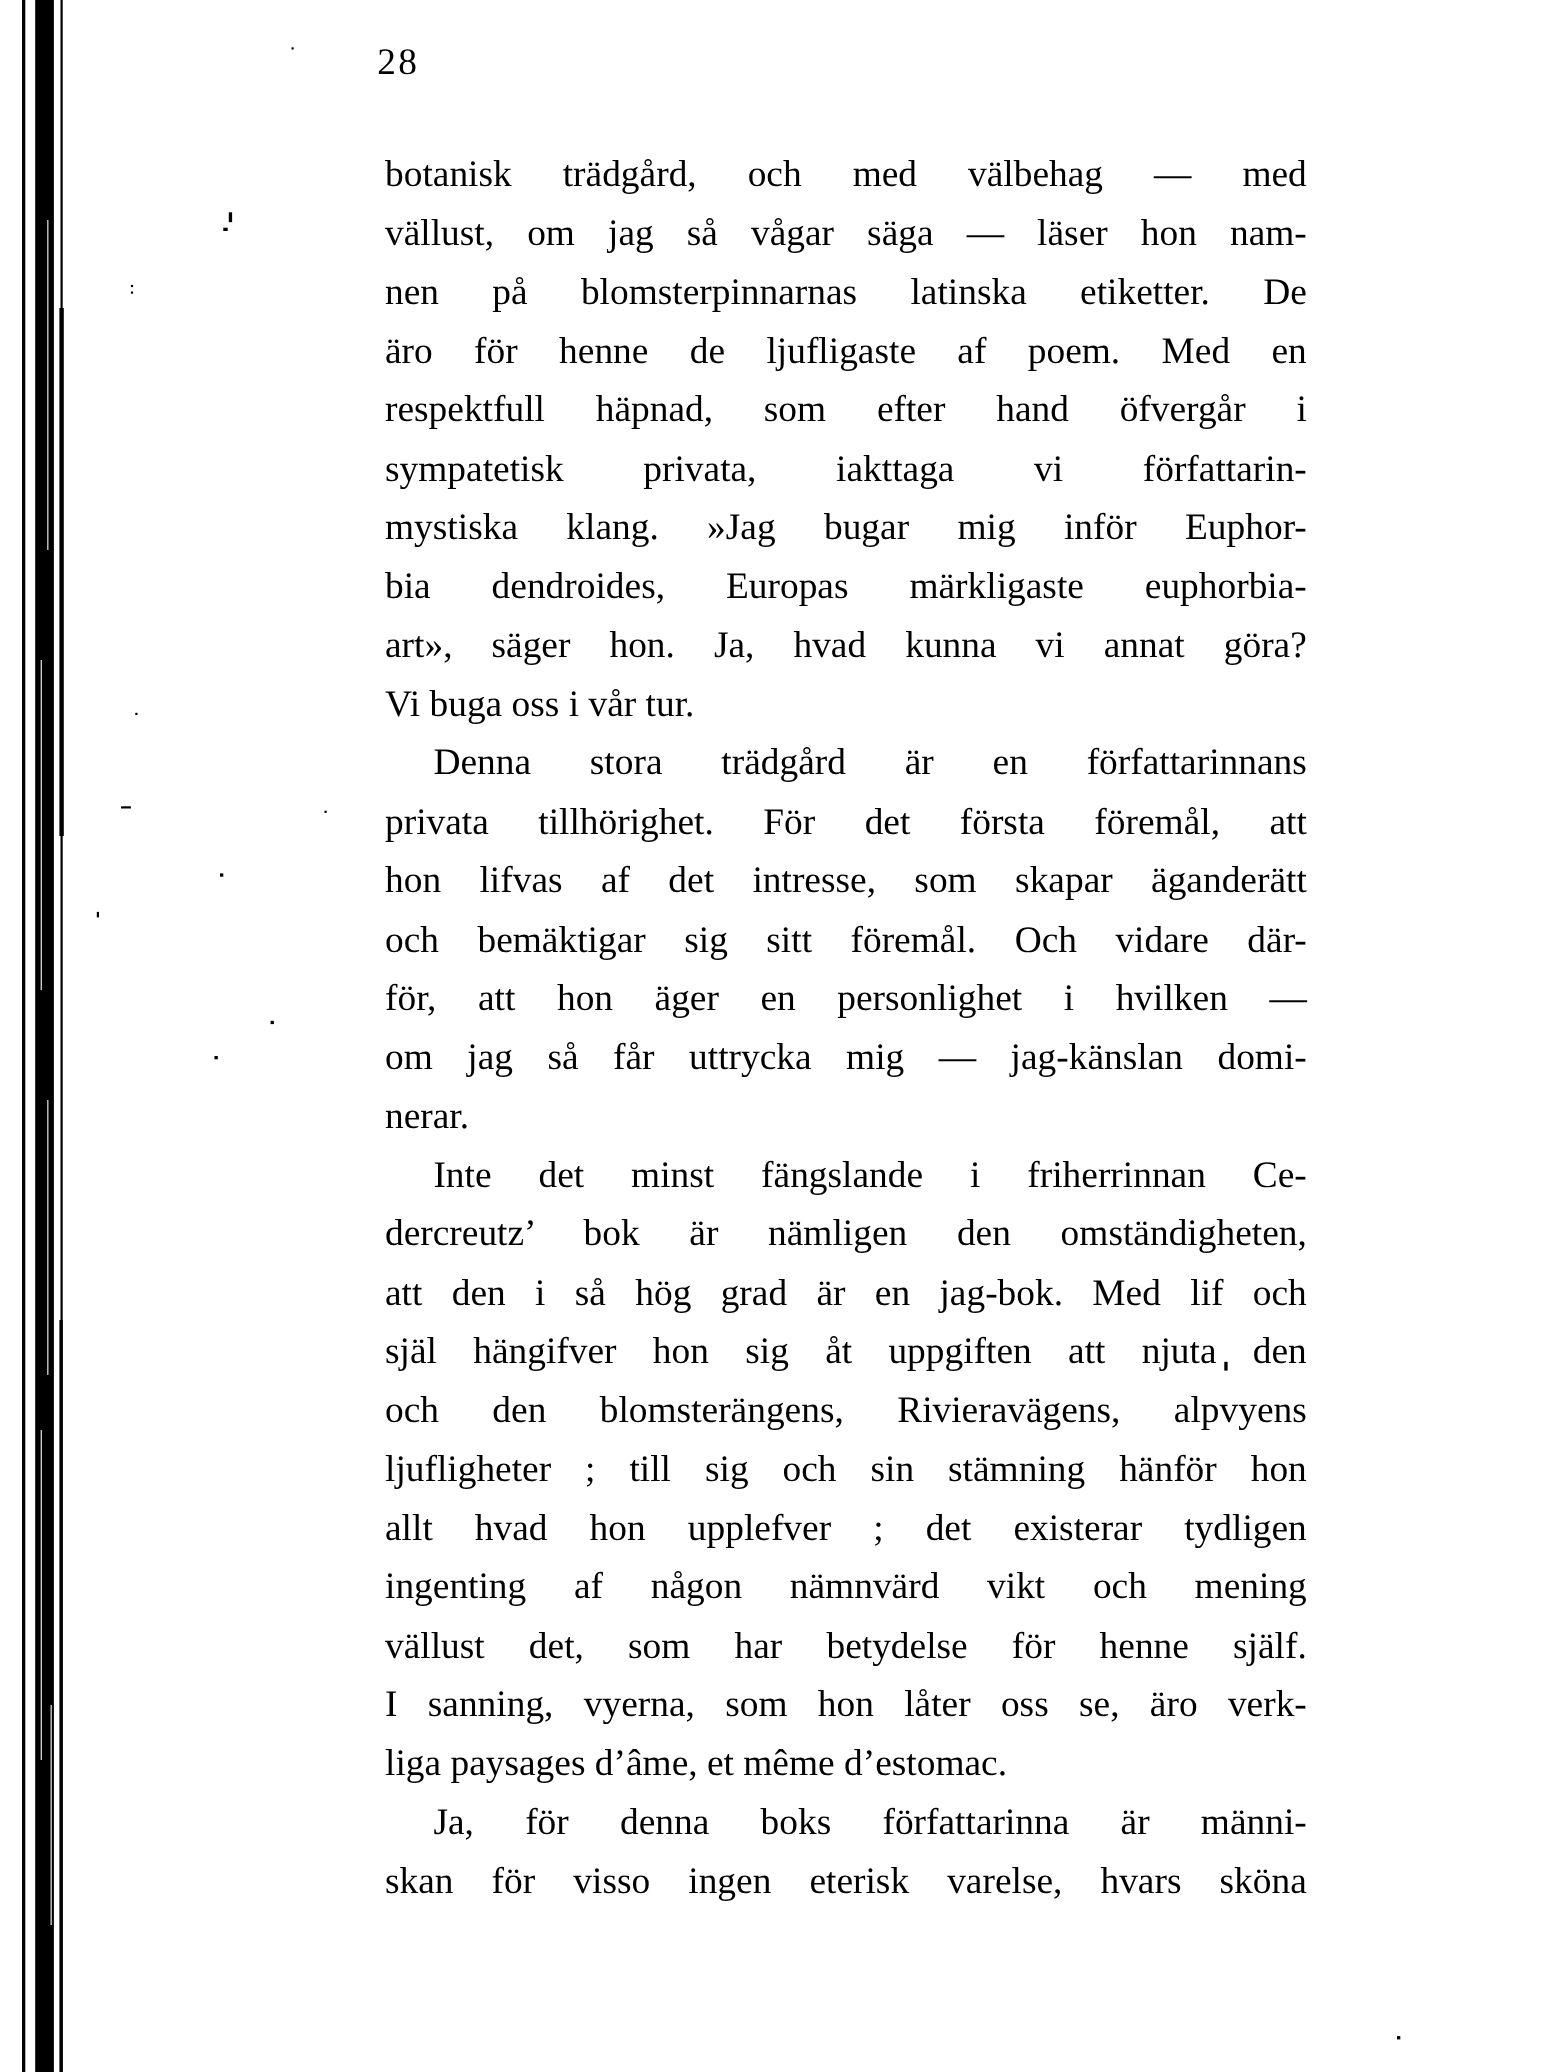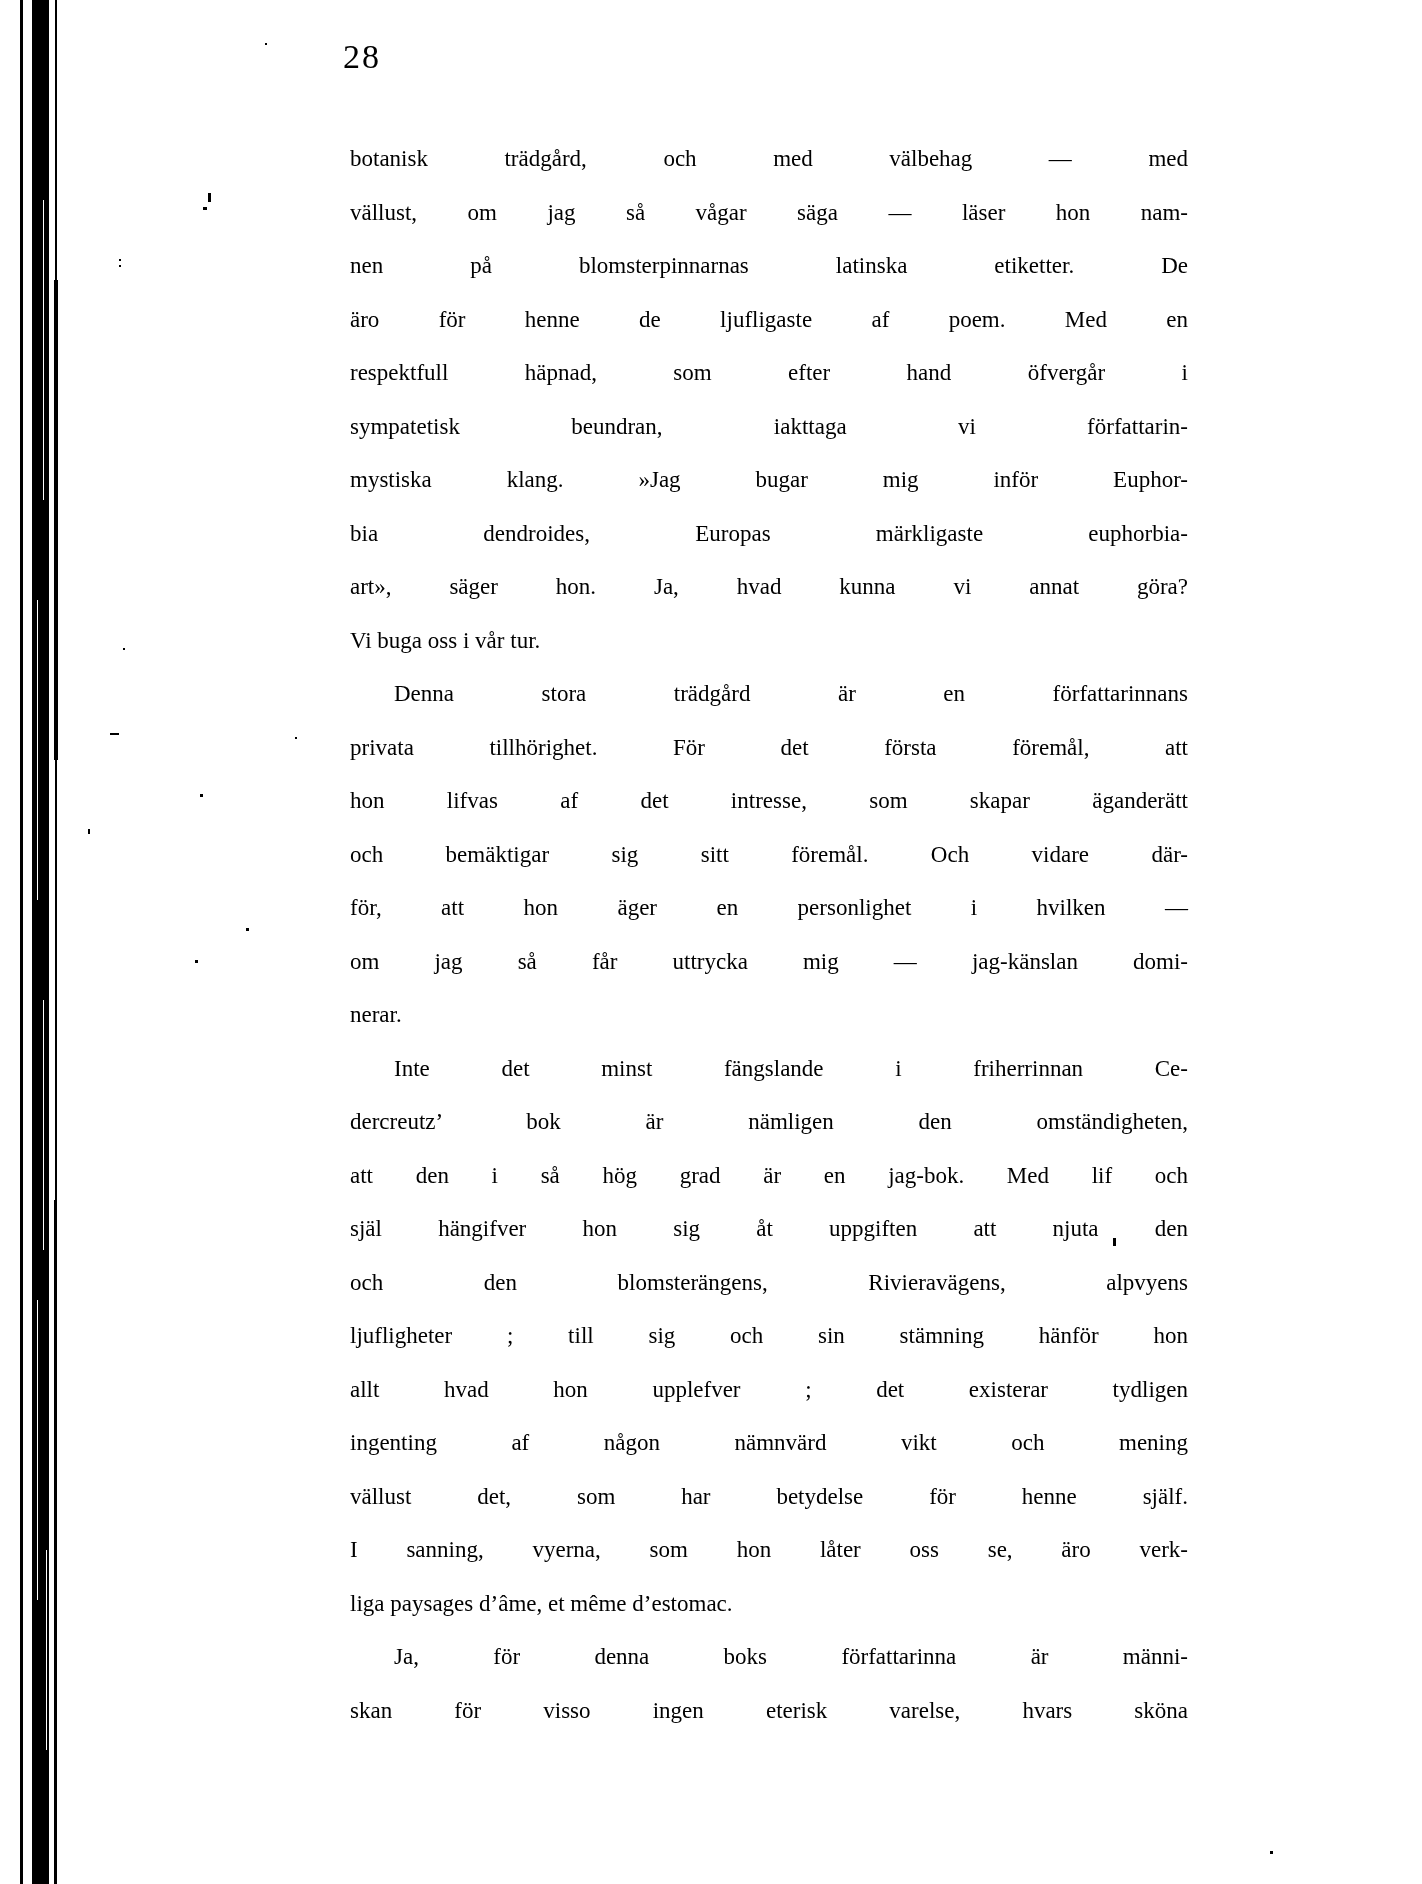--- a/index.html
+++ b/index.html
@@ -30,21 +30,21 @@
     left: 343px;
     top: 38px;
     font-size: 34px;
     letter-spacing: 2px;
   }
   .text {
     position: absolute;
     left: 350px;
     top: 132px;
     width: 838px;
-    font-size: 23px;
+    font-size: 34px;
     line-height: 53.5px;
   }
   .ln {
     text-align: justify;
     text-align-last: justify;
     min-height: 53.5px;
   }
   .ln.last {
     text-align-last: left;
   }
@@ -76,21 +76,21 @@
   </div>
 
   <div class="pageno">28</div>
 
   <div class="text">
       <div class="ln">botanisk trädgård, och med välbehag — med</div>
       <div class="ln">vällust, om jag så vågar säga — läser hon nam-</div>
       <div class="ln">nen på blomsterpinnarnas latinska etiketter. De</div>
       <div class="ln">äro för henne de ljufligaste af poem. Med en</div>
       <div class="ln">respektfull häpnad, som efter hand öfvergår i</div>
-      <div class="ln">sympatetisk beundran, iakttaga vi författarin-</div>
+      <div class="ln">sympatetisk privata, iakttaga vi författarin-</div>
       <div class="ln">mystiska klang. »Jag bugar mig inför Euphor-</div>
       <div class="ln">bia dendroides, Europas märkligaste euphorbia-</div>
       <div class="ln">art», säger hon. Ja, hvad kunna vi annat göra?</div>
       <div class="ln last">Vi buga oss i vår tur.</div>
       <div class="ln ind">Denna stora trädgård är en författarinnans</div>
       <div class="ln">privata tillhörighet. För det första föremål, att</div>
       <div class="ln">hon lifvas af det intresse, som skapar äganderätt</div>
       <div class="ln">och bemäktigar sig sitt föremål. Och vidare där-</div>
       <div class="ln">för, att hon äger en personlighet i hvilken —</div>
       <div class="ln">om jag så får uttrycka mig — jag-känslan domi-</div>

